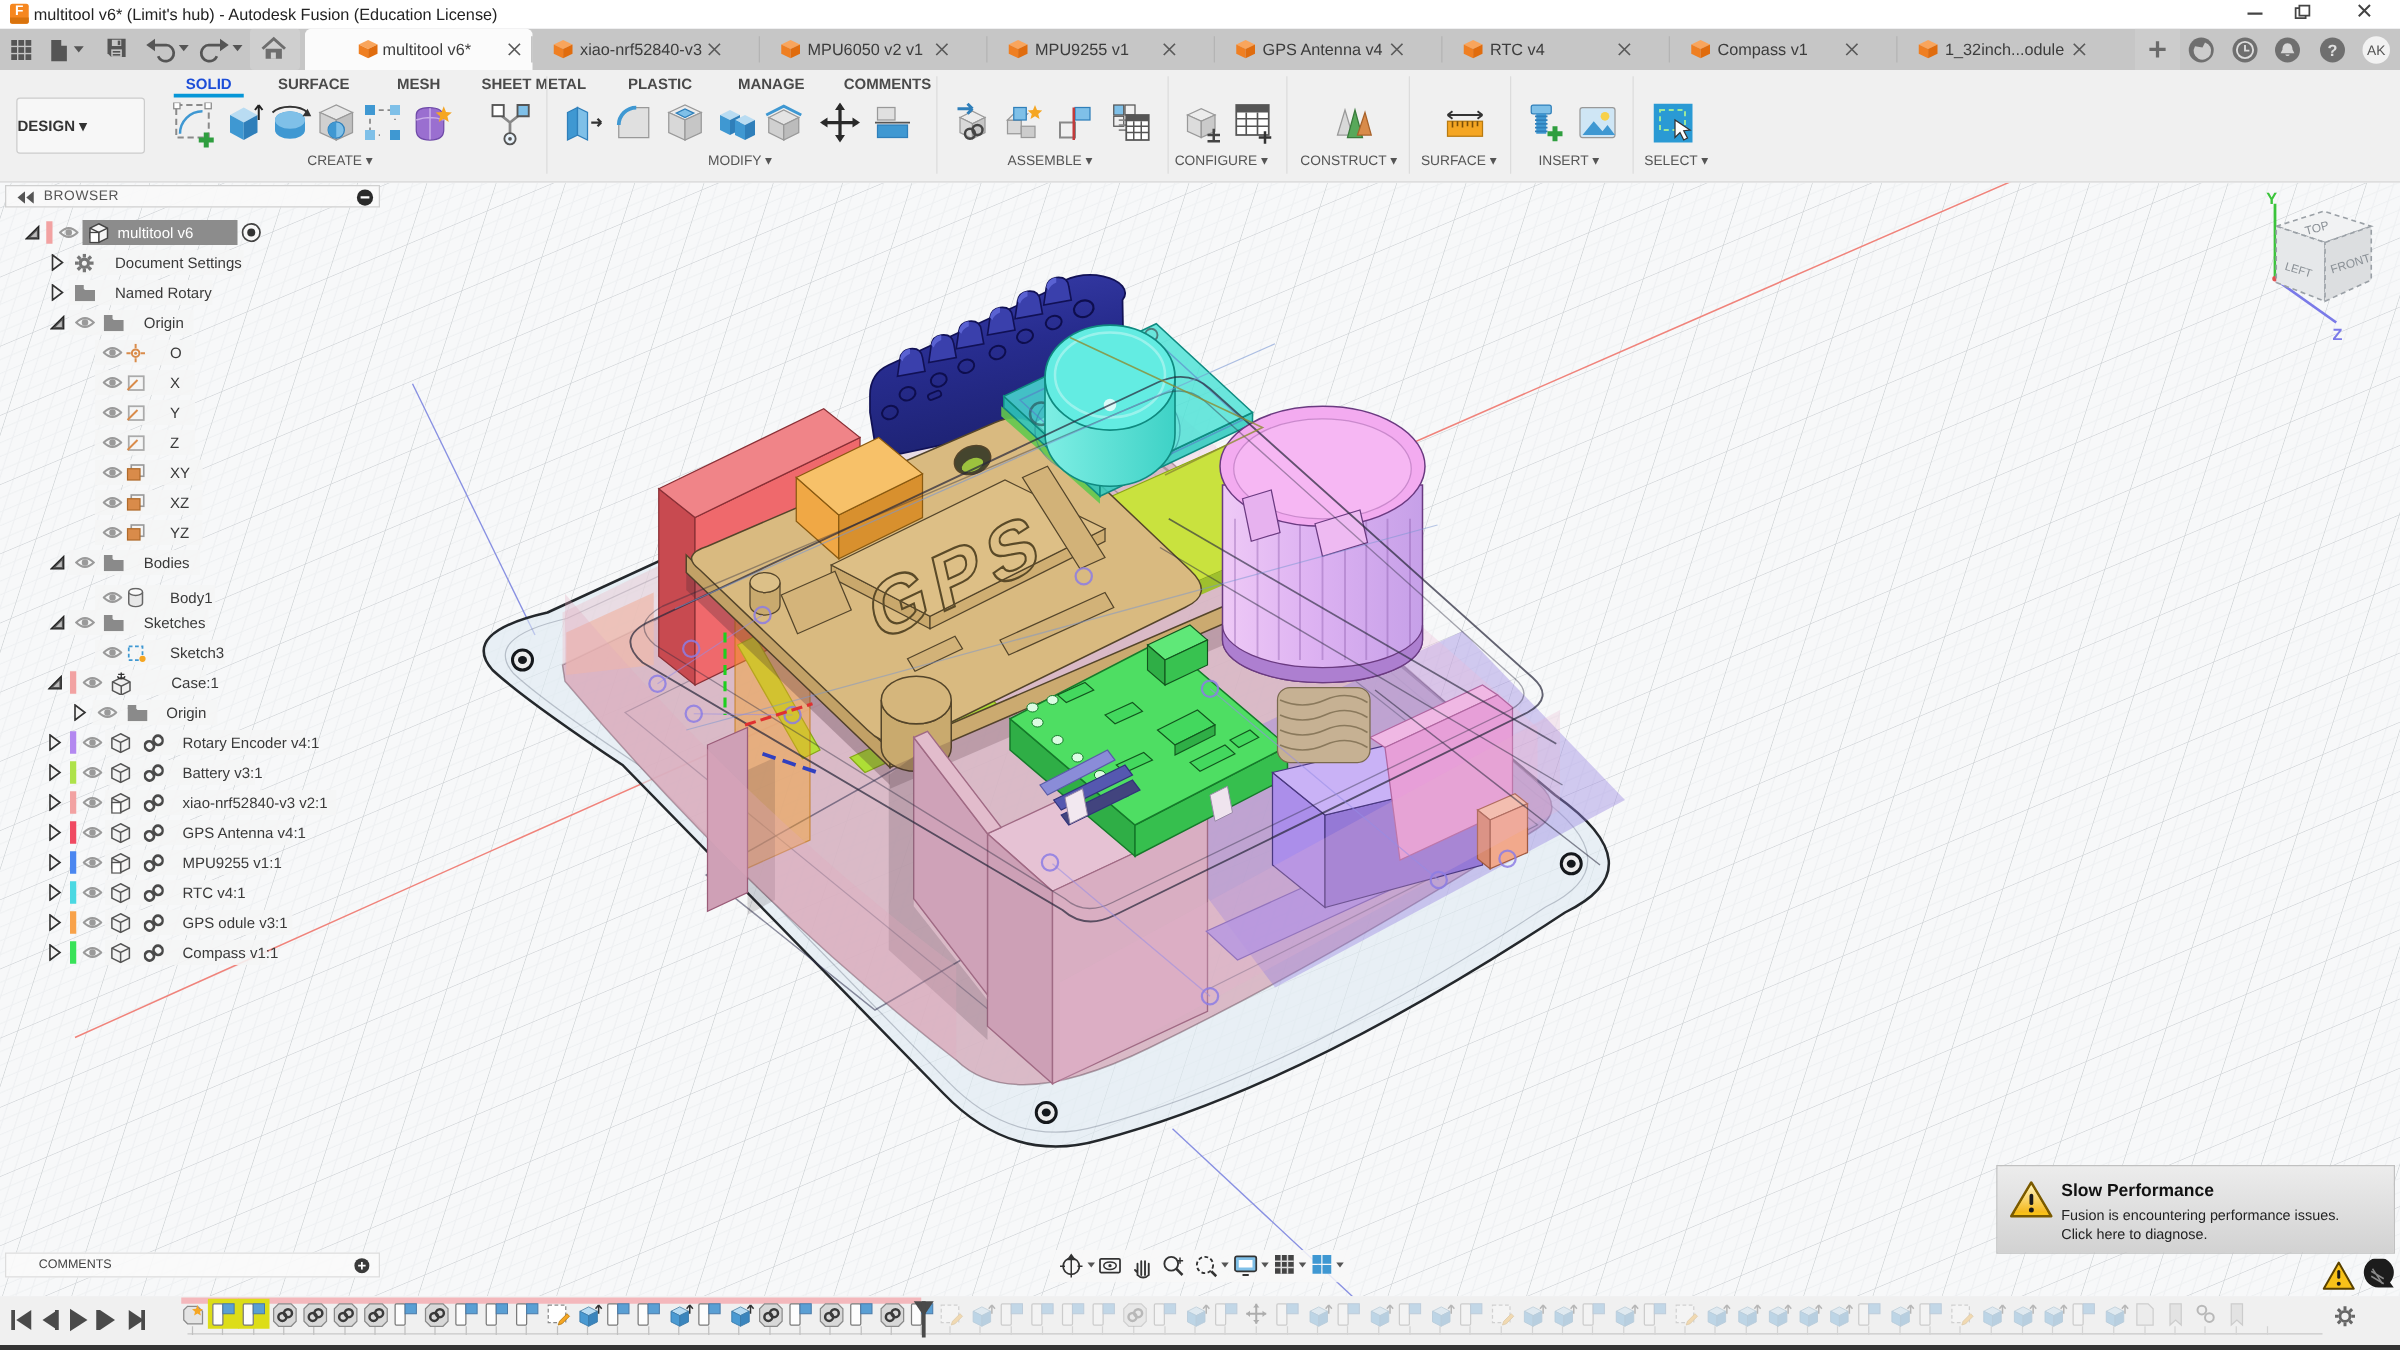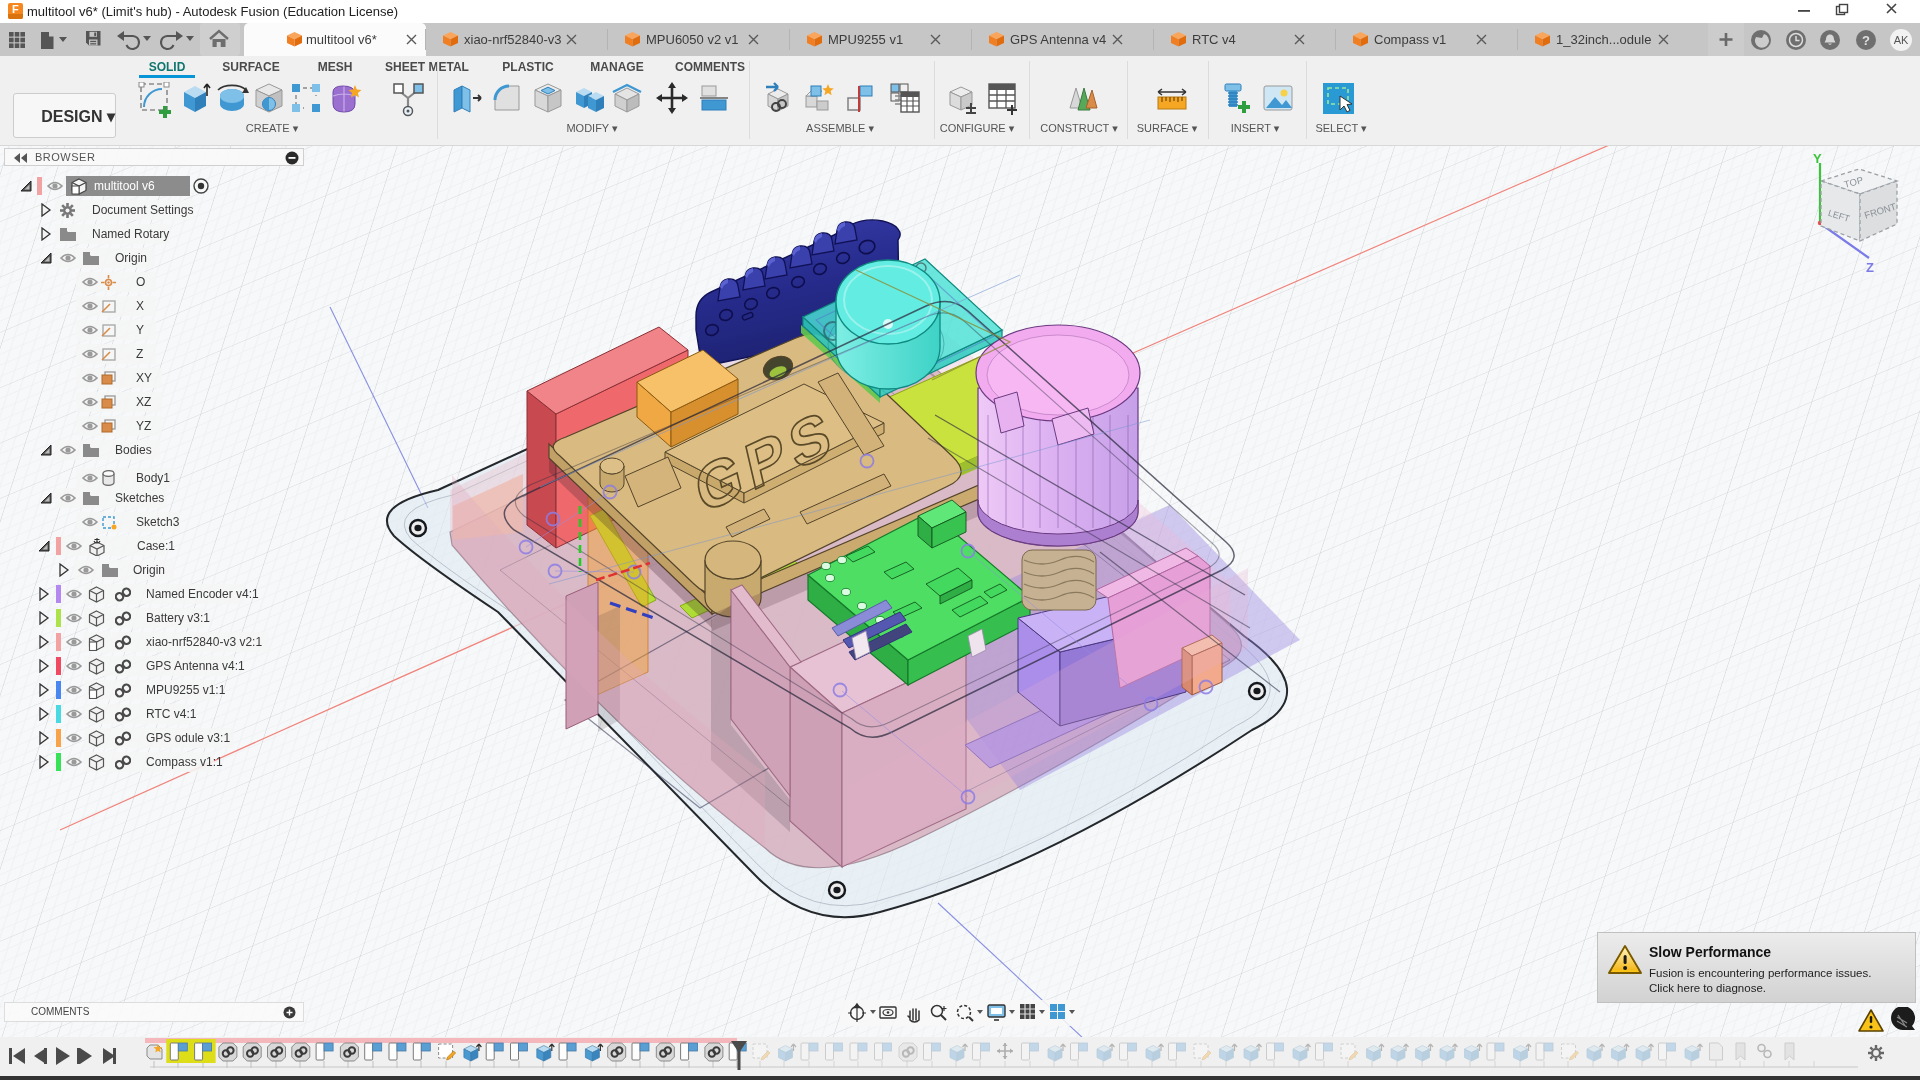--- a/index.html
+++ b/index.html
@@ -10,22 +10,22 @@
 .winbtn{position:absolute;top:0}
 #tabbar{position:absolute;left:0;top:23px;width:1920px;height:33px;background:#c6c6c6;z-index:30}
 .tab{position:absolute;top:0;height:33px;font-size:13px;color:#3c3c3c}
 .tab.active{background:#fbfbfb;border-radius:5px 5px 0 0}
 .tab .cube{position:absolute;top:8px}
 .tab .tlabel{position:absolute;top:9px;white-space:nowrap}
 .tab .tx{position:absolute}
 .tabsep{position:absolute;top:6px;width:1px;height:21px;background:#b4b4b4}
 #ribbon{position:absolute;left:0;top:56px;width:1920px;height:90px;background:#f0f0f0;border-bottom:1px solid #d8d8d8;z-index:30}
 .rtab{position:absolute;top:4px;font-size:12px;font-weight:bold;color:#4a4a4a}
-.rtab.sel{color:#0f766e}
-#designbtn{position:absolute;left:13px;top:37px;width:103px;height:45px;background:#f7f7f7;border:1px solid #ccc;border-radius:3px;text-align:right;line-height:45px;font-size:16px;font-weight:bold;color:#333}
+.rtab.sel{color:#1d4ed8}
+#designbtn{position:absolute;left:13px;top:22px;width:103px;height:45px;background:#f7f7f7;border:1px solid #ccc;border-radius:3px;text-align:left;line-height:45px;font-size:12px;font-weight:bold;color:#333}
 .glabel{position:absolute;top:66px;font-size:11px;color:#555;white-space:nowrap}
 .gsep{position:absolute;top:5px;width:1px;height:78px;background:#dcdcdc}
 #viewport{position:absolute;left:0;top:146px;width:1920px;height:891px;z-index:1}
 #browser{position:absolute;left:0;top:148px;width:310px;height:640px;z-index:20;font-size:12px;color:#3a3a3a}
 #bhead{position:absolute;left:4px;top:0;width:300px;height:18px;background:rgba(248,248,248,.92);border:1px solid #d0d0d0;font-size:11px;color:#555}
 .brow{position:absolute;height:20px}
 .bbg{position:absolute;top:0;height:20px;background:rgba(245,245,245,.88)}
 .btxt{position:absolute;top:3px;white-space:nowrap}
 #timeline{position:absolute;left:0;top:1037px;width:1920px;height:39px;background:#f0f0f0;z-index:25}
 #botbar{position:absolute;left:0;top:1076px;width:1920px;height:4px;background:#333;z-index:25}
@@ -548,21 +548,21 @@
       <svg style="position:absolute;left:88px;top:2px" width="17" height="17" viewBox="0 0 17 17">
         <polygon points="8.5,1 15.5,4.5 15.5,12.5 8.5,16 1.5,12.5 1.5,4.5" fill="#f2f2f2" stroke="#555" stroke-width="1.2"></polygon>
         <path d="M1.5,4.5 L8.5,8 L15.5,4.5 M8.5,8 V16" fill="none" stroke="#555" stroke-width="1.2"></path>
       </svg>
       <svg style="position:absolute;left:115px;top:3px" width="16" height="15" viewBox="0 0 16 15">
         <g fill="none" stroke="#4a4a4a" stroke-width="2.2">
           <rect x="1" y="6" width="7" height="7.5" rx="3.5" transform="rotate(-40 4.5 9.75)"></rect>
           <rect x="8" y="1.5" width="7" height="7.5" rx="3.5" transform="rotate(-40 11.5 5.25)"></rect>
         </g>
       </svg>
-      <span class="btxt" style="left:146px">Named Encoder v4:1</span>
+      <span class="btxt" style="left:146px">Rotary Encoder v4:1</span>
     </div>
     <div class="brow" style="left:0;top:460px;width:310px">
       <div class="bbg" style="left:84px;width:120px"></div>
       <svg style="position:absolute;left:38px;top:3px" width="12" height="14">
         <polygon points="2,1 10,7 2,13" fill="#f4f4f4" stroke="#333" stroke-width="1.3"></polygon>
       </svg>
       <div style="position:absolute;left:56px;top:1px;width:5px;height:18px;background:#aee24a"></div>
       <svg style="position:absolute;left:66px;top:4px" width="16" height="12" viewBox="0 0 16 12">
         <path d="M1,6 Q8,-1 15,6 Q8,13 1,6 z" fill="none" stroke="#9a9a9a" stroke-width="1.6"></path>
         <circle cx="8" cy="6" r="2.6" fill="#9a9a9a"></circle>

